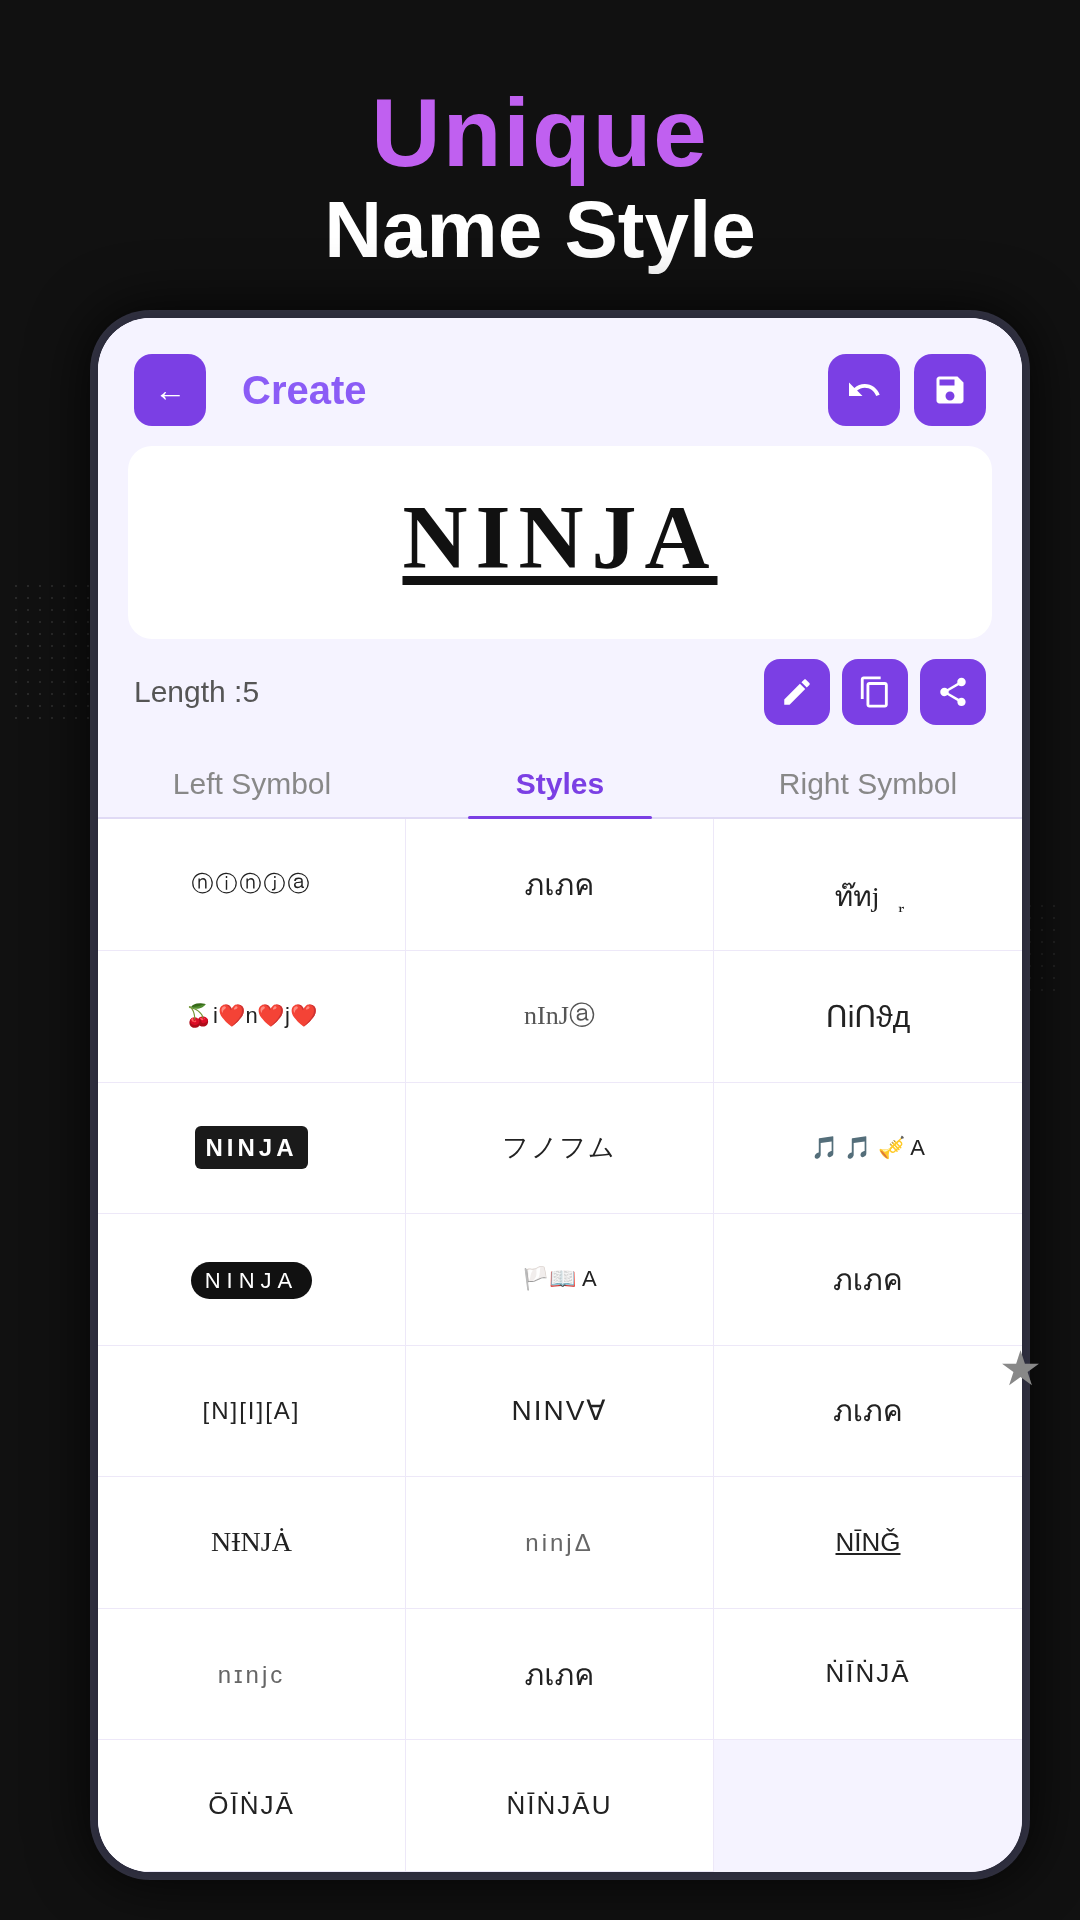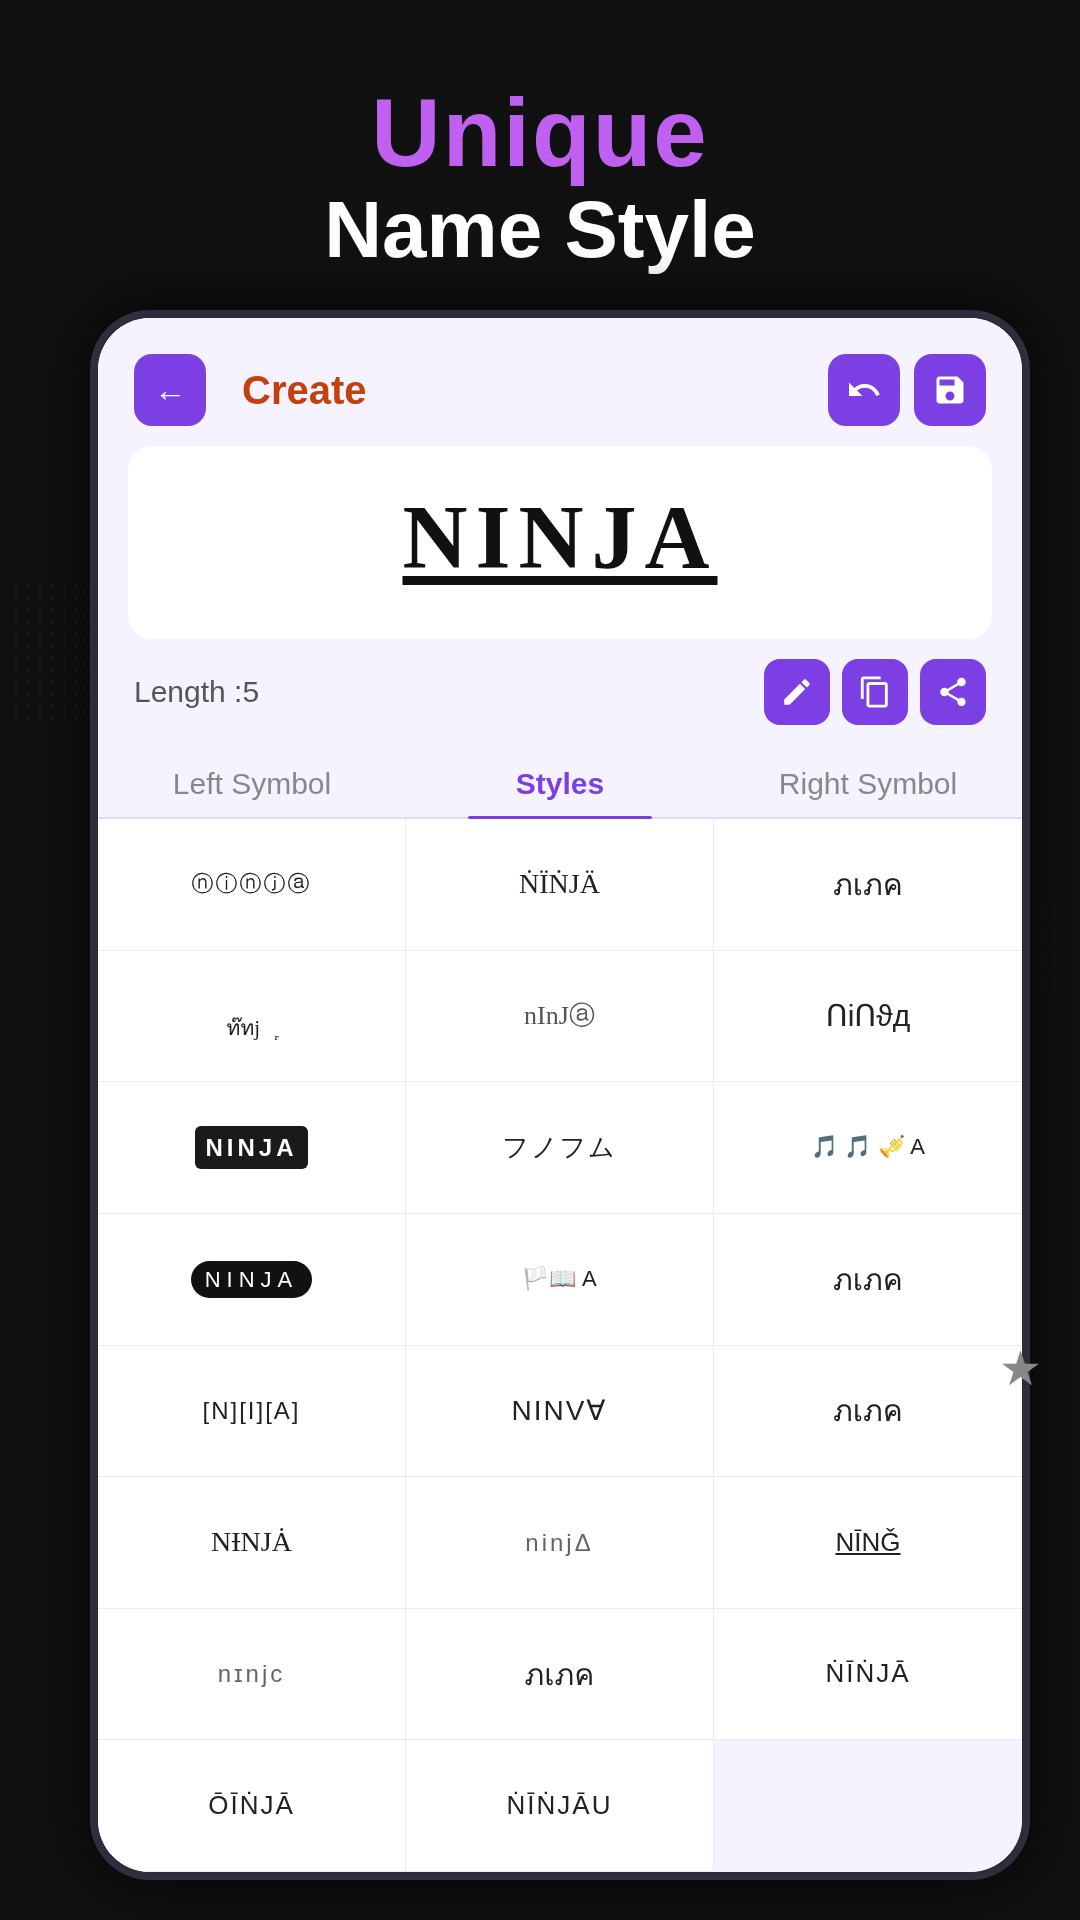--- a/index.html
+++ b/index.html
@@ -107,21 +107,21 @@
       cursor: pointer;
     }
     .back-arrow {
       color: white;
       font-size: 32px;
       font-weight: bold;
     }
     .create-label {
       font-size: 40px;
       font-weight: 600;
-      color: #c2410c;
+      color: #8b5cf6;
       margin-left: 20px;
     }
     .top-bar-left {
       display: flex;
       align-items: center;
       gap: 16px;
     }
     .top-bar-right {
       display: flex;
       gap: 14px;
@@ -368,28 +368,28 @@
           <span>Right Symbol</span>
         </div>
       </div>
 
       <div class="styles-grid">
 
         <div class="style-cell">
           <span class="style-text circled">ⓝⓘⓝⓙⓐ</span>
         </div>
         <div class="style-cell">
-          <span class="style-text decorative">ṄÏṄJÄ</span>
-        </div>
-        <div class="style-cell">
           <span class="style-text armenian">ภเภค</span>
         </div>
 
         <div class="style-cell">
-          <span class="style-text decorative" style="font-size:21px;margin-top:25px;">ท๊ทjล᷊</span>
+          <span class="style-text decorative" style="font-size:28px;margin-top:25px;">ท๊ทjล᷊</span>
+        </div>
+        <div class="style-cell">
+          <span class="style-text emoji-mix">🍒i❤️n❤️j❤️</span>
         </div>
         <div class="style-cell">
           <span class="style-text cursive-mix">nInJⓐ</span>
         </div>
 
         <div class="style-cell">
           <span class="style-text armenian">ՈiՈϑд</span>
         </div>
         <div class="style-cell">
           <span class="style-text">

